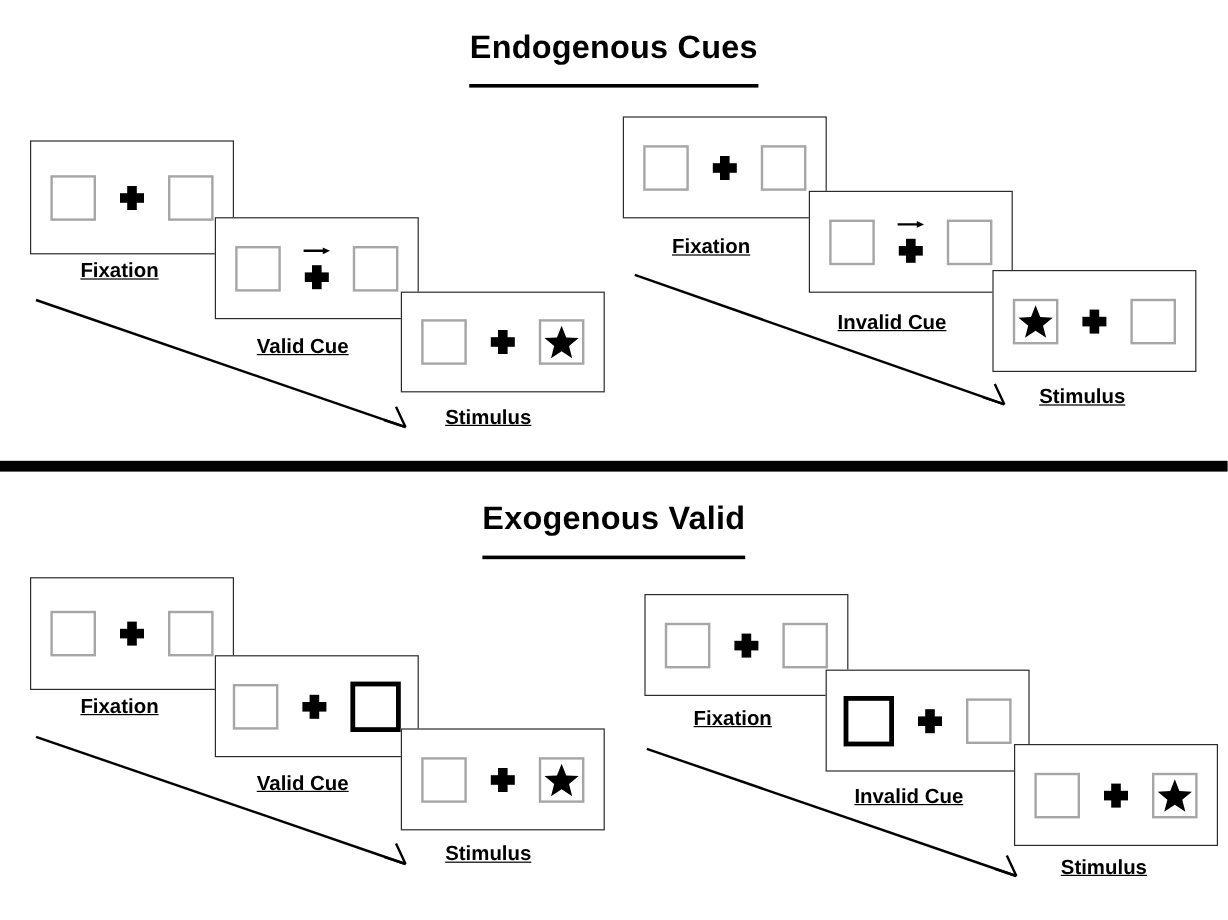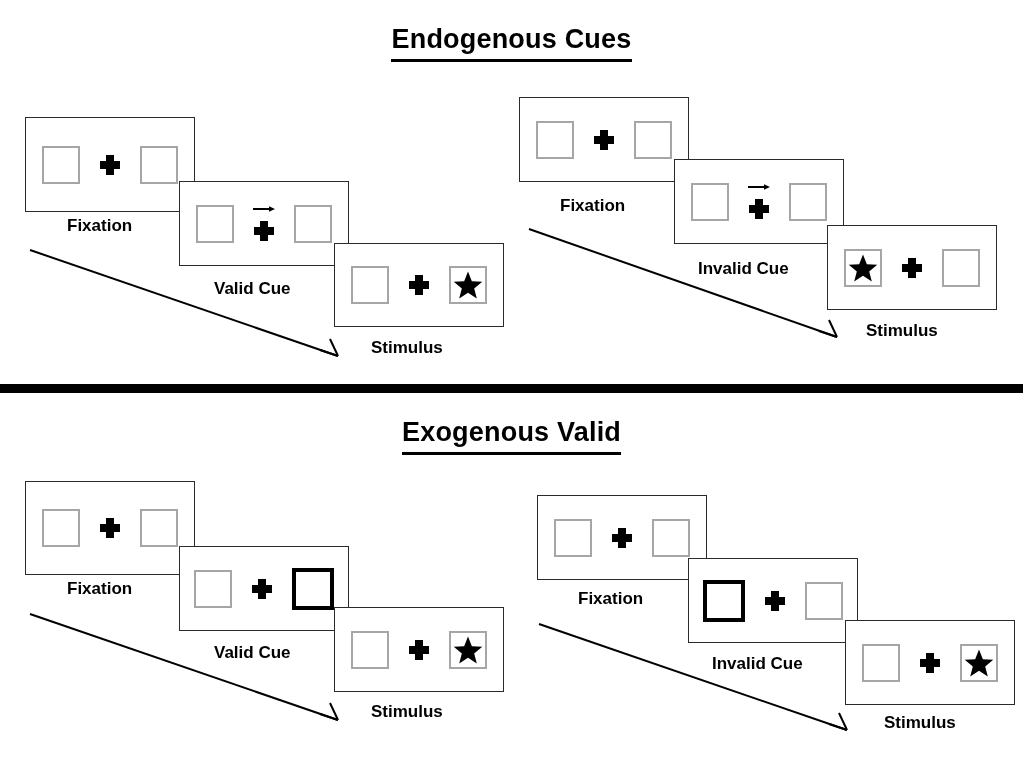--- a/index.html
+++ b/index.html
@@ -23,21 +23,21 @@
     left: 0;
     width: 1023px;
     text-align: center;
     font-size: 27px;
     font-weight: bold;
     letter-spacing: 0.2px;
     color: #000;
   }
   .section-title span {
     border-bottom: 3px solid #000;
-    padding-bottom: 4px;
+    padding-bottom: 15px;
     display: inline-block;
     line-height: 1.1;
   }
   #title-endogenous { top: 24px; }
   #title-exogenous  { top: 417px; }
 
   
   .divider {
     position: absolute;
     left: 0;
@@ -137,20 +137,21 @@
   }
   .centre-stack.no-cue .fixcross { bottom: 9px; }
 
   
   .panel-label {
     position: absolute;
     font-size: 17px;
     font-weight: bold;
     white-space: nowrap;
     color: #000;
+    text-decoration: underline;
   }
 
   
   .flow-arrow {
     position: absolute;
     pointer-events: none;
   }
 </style>
 </head>
 <body>

